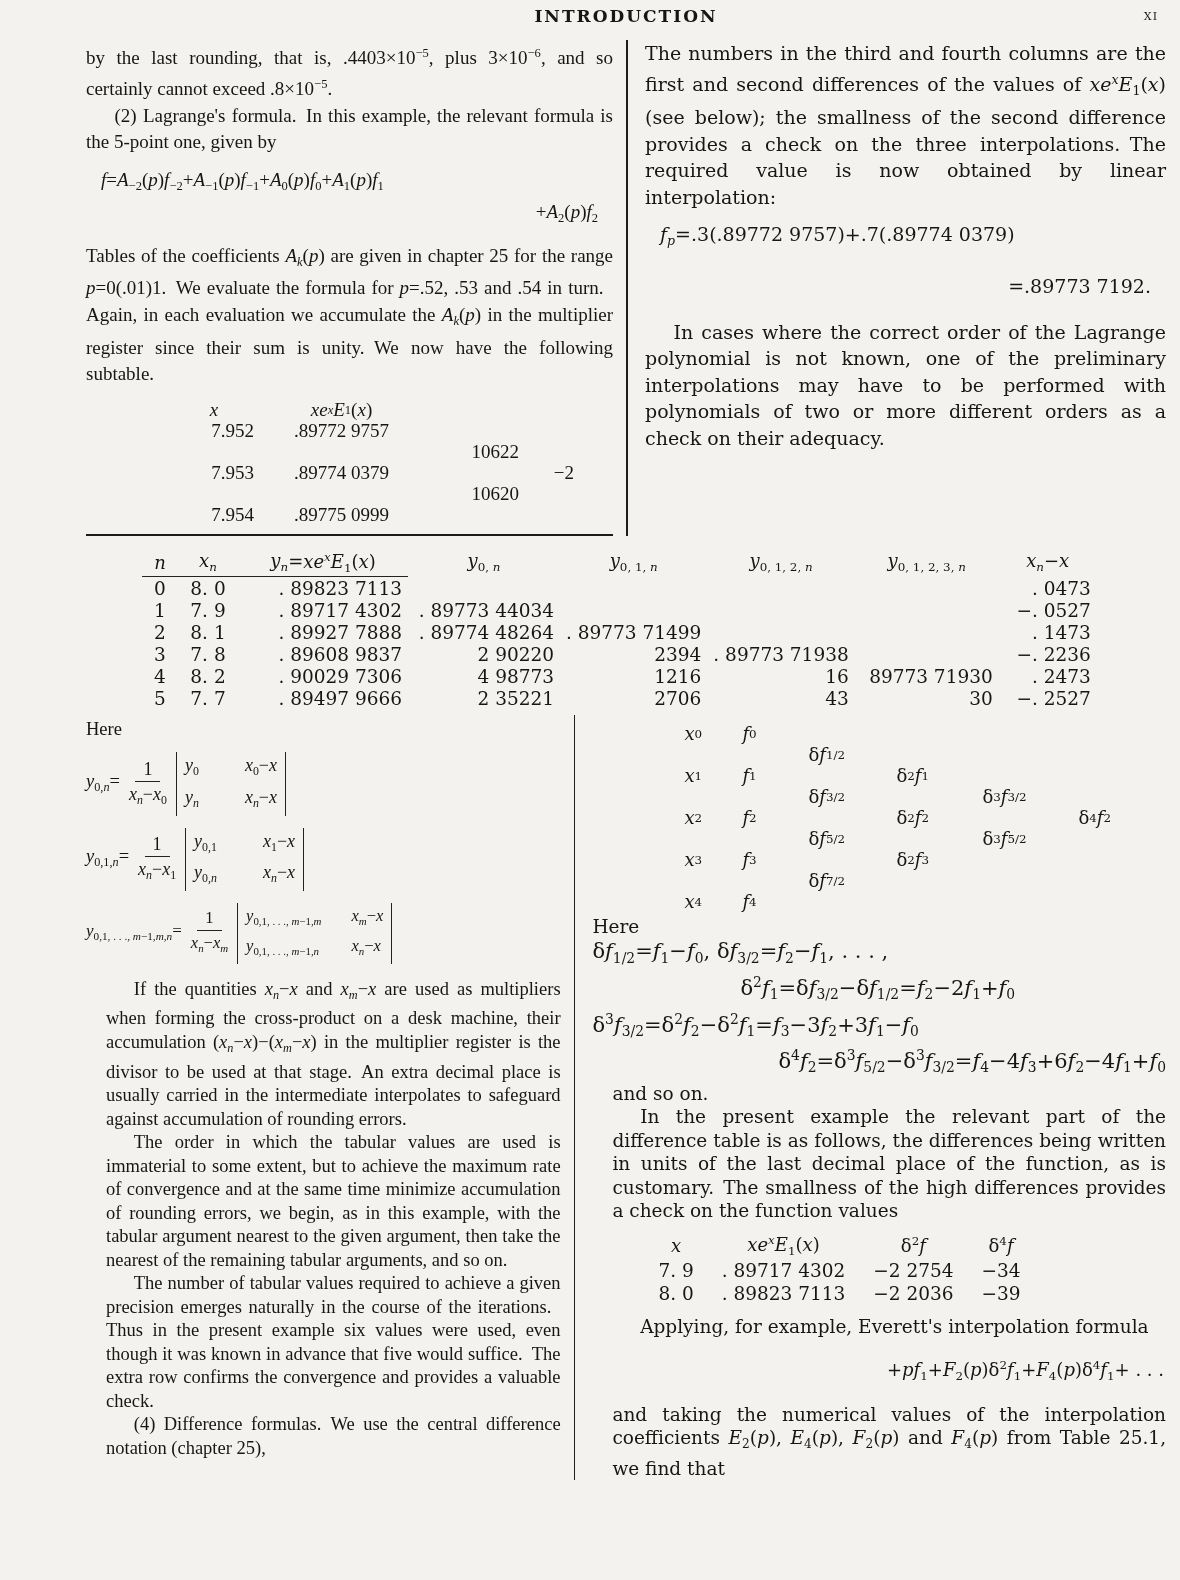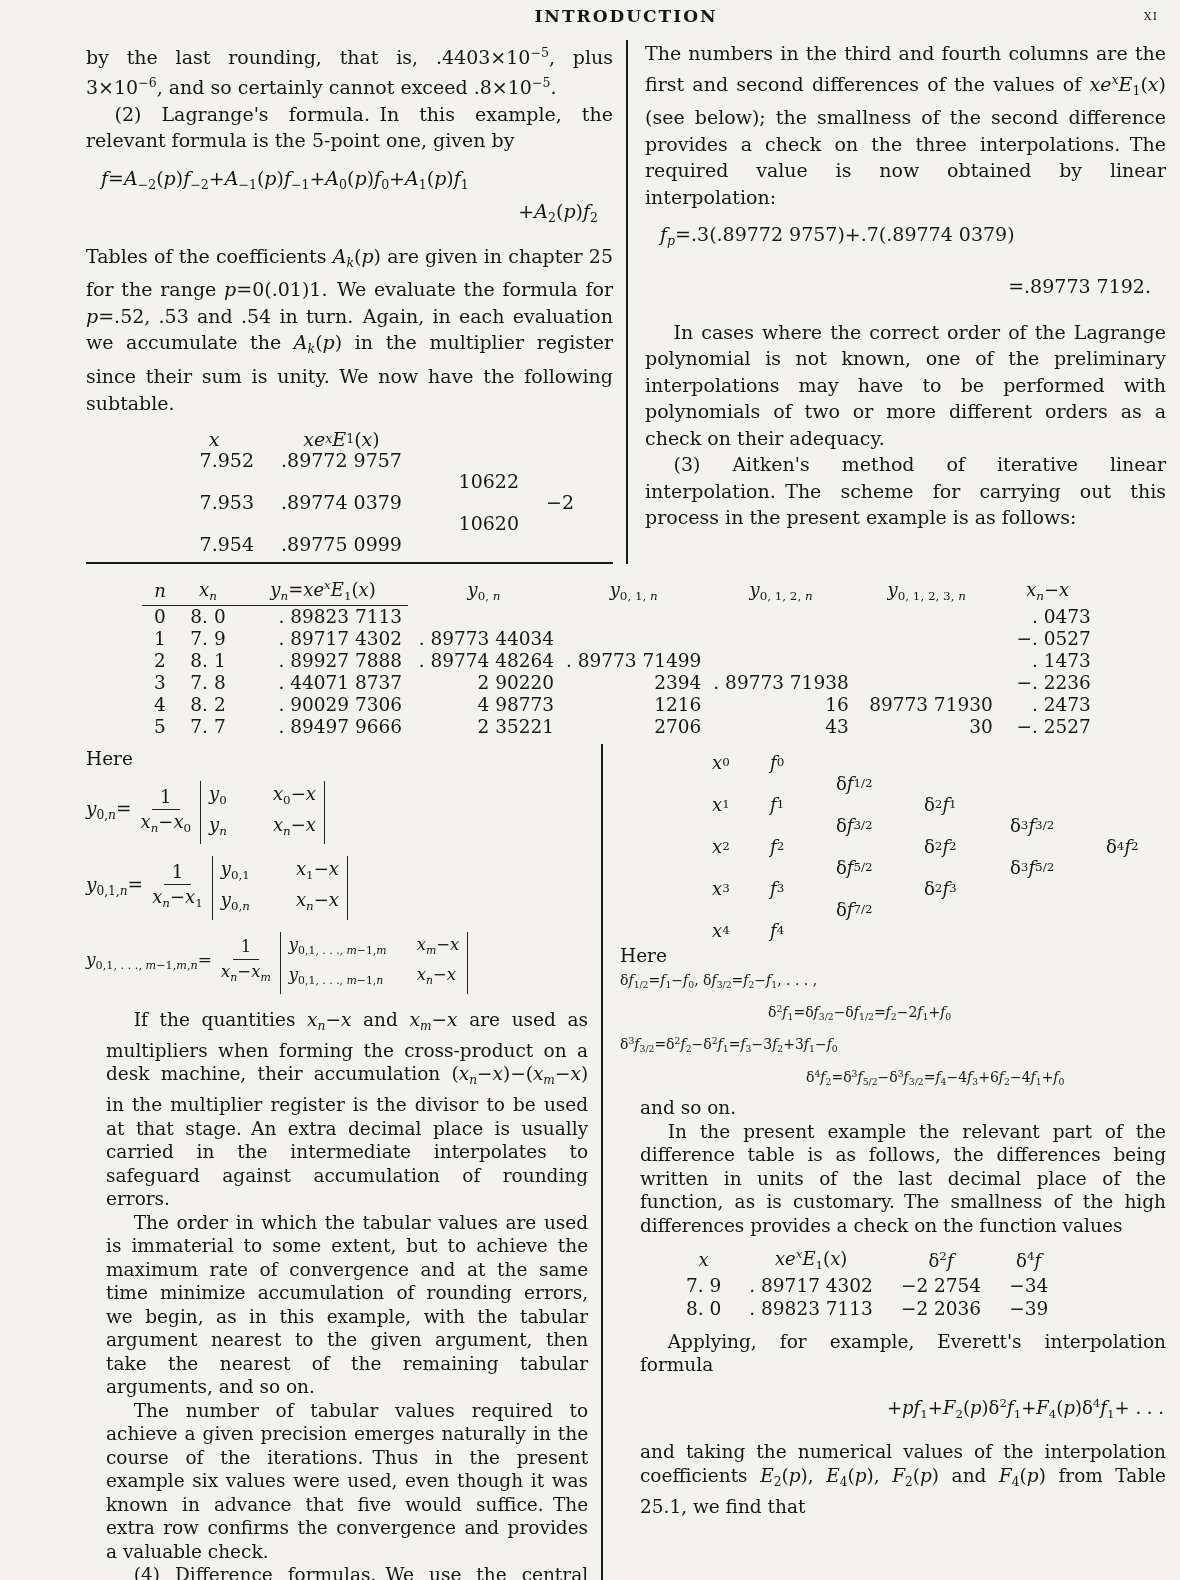--- a/index.html
+++ b/index.html
@@ -8,21 +8,21 @@
     background:#f3f2ee; color:#161616; box-sizing:border-box;
     padding:6px 14px 0 86px; overflow:hidden;
     font-family:"DejaVu Serif","Liberation Serif",serif;
   }
   
   .hdr { position:relative; height:34px; }
   .hdr .title { text-align:center; font-size:17px; font-weight:bold; letter-spacing:2px; }
   .hdr .pagenum { position:absolute; right:8px; top:0; font-size:15px; font-variant:small-caps; letter-spacing:1px; }
   
   .cols { display:flex; align-items:stretch; }
-  .col-left { width:527px; }
+  .col-left { width:527px;font-family:Liberation Serif, serif; }
   .divider { width:2px; background:#1c1c1c; margin-left:13px; }
   .col-right { flex:1; padding-left:17px; }
   p { margin:0; text-align:justify; }
   .top-cols p { font-size:19px; line-height:26.5px; }
   .lower-cols p { font-size:18.5px; line-height:23.5px;margin-left:20px; }
   .indent { text-indent:1.5em; }
   sub { font-size:66%; vertical-align:-0.35em; letter-spacing:0; }
   sup { font-size:66%; vertical-align:0.55em; }
   
   .formula { font-size:19px; margin:11px 15px; line-height:26px; }
@@ -51,21 +51,21 @@
   .aitken td:nth-child(4){ min-width:140px; }
   .aitken td:nth-child(5){ min-width:128px; }
   .aitken td:nth-child(6){ min-width:132px; }
   .aitken td:nth-child(7){ min-width:132px; }
   .aitken td:nth-child(8){ min-width:86px; }
   
   .dtable { display:grid; grid-template-columns:58px 66px 88px 86px 96px 60px; grid-auto-rows:21px;
             margin:8px 0 4px 92px; font-size:18px; white-space:nowrap; }
   .dtable div { display:flex; align-items:center; }
   
-  .deltas { font-size:14px; line-height:24px; margin:2px 0 2px 0; white-space:nowrap; }
+  .deltas { font-size:21px; line-height:24px; margin:2px 0 2px 0; white-space:nowrap; }
   .deltas .dl2 { margin-left:148px; }
   .deltas .dl3 { }
   .deltas .dl4 { margin-left:186px; }
   
   .smalltable { border-collapse:collapse; margin:10px 0 10px 52px; font-size:18.5px; white-space:nowrap; }
   .smalltable th { font-weight:normal; padding:0 14px 2px; text-align:center; font-size:18px; }
   .smalltable td { text-align:right; padding:0 14px; height:23px; }
   .here { font-size:19px; margin:4px 0 2px; }
   .lower-cols .here { font-size:18.5px; }
   .everett { font-size:18px; line-height:25px; margin:14px 0; }
@@ -111,21 +111,20 @@
 
     <div class="divider"></div>
 
     <div class="col-right">
       <p>The numbers in the third and fourth columns are the first and second differences of the values of <i>xe</i><sup><i>x</i></sup><i>E</i><sub>1</sub>(<i>x</i>) (see below); the smallness of the second difference provides a check on the three interpolations. The required value is now obtained by linear interpolation:</p>
       <div class="formula">
         <div><i>f<sub>p</sub></i>=.3(.89772 9757)+.7(.89774 0379)</div>
         <div class="fr" style="margin-top:18px">=.89773 7192.</div>
       </div>
       <p class="indent" style="margin-top:20px">In cases where the correct order of the Lagrange polynomial is not known, one of the preliminary interpolations may have to be performed with polynomials of two or more different orders as a check on their adequacy.</p>
-      <p class="indent">(3) Aitken's method of iterative linear interpolation. The scheme for carrying out this process in the present example is as follows:</p>
     </div>
   </div>
 
   <table class="aitken">
     <thead>
       <tr>
         <th class="u"><i>n</i></th>
         <th class="u"><i>x<sub>n</sub></i></th>
         <th class="u"><i>y<sub>n</sub></i>=<i>xe</i><sup><i>x</i></sup><i>E</i><sub>1</sub>(<i>x</i>)</th>
         <th><i>y</i><sub>0, <i>n</i></sub></th>
@@ -162,21 +161,21 @@
           <td>. 89927 7888</td>
           <td>. 89774 48264</td>
           <td>. 89773 71499</td>
           <td></td>
           <td></td>
           <td>. 1473</td>
         </tr>
         <tr>
           <td>3</td>
           <td>7. 8</td>
-          <td>. 44071 8737</td>
+          <td>. 89608 9837</td>
           <td>2 90220</td>
           <td>2394</td>
           <td>. 89773 71938</td>
           <td></td>
           <td>−. 2236</td>
         </tr>
         <tr>
           <td>4</td>
           <td>8. 2</td>
           <td>. 90029 7306</td>

